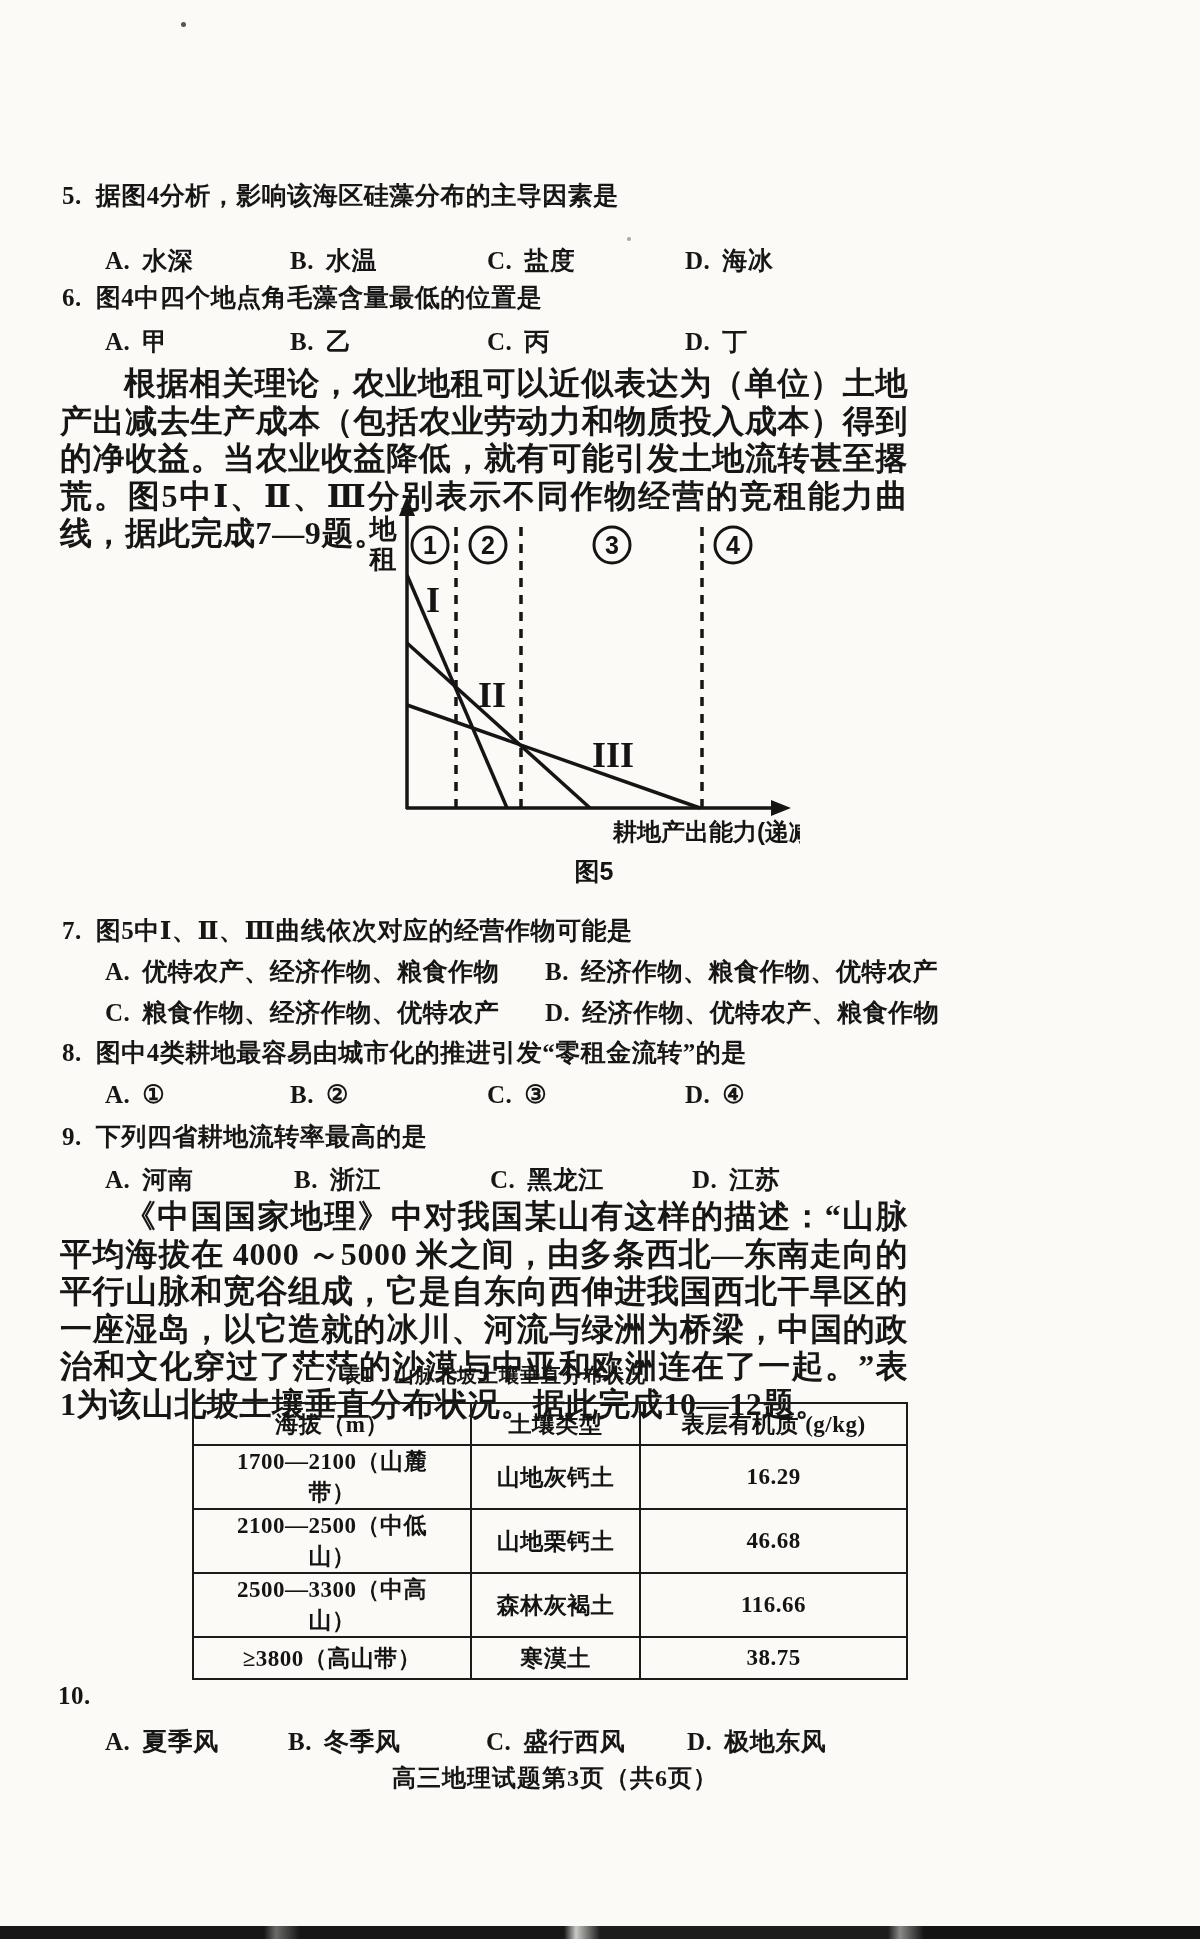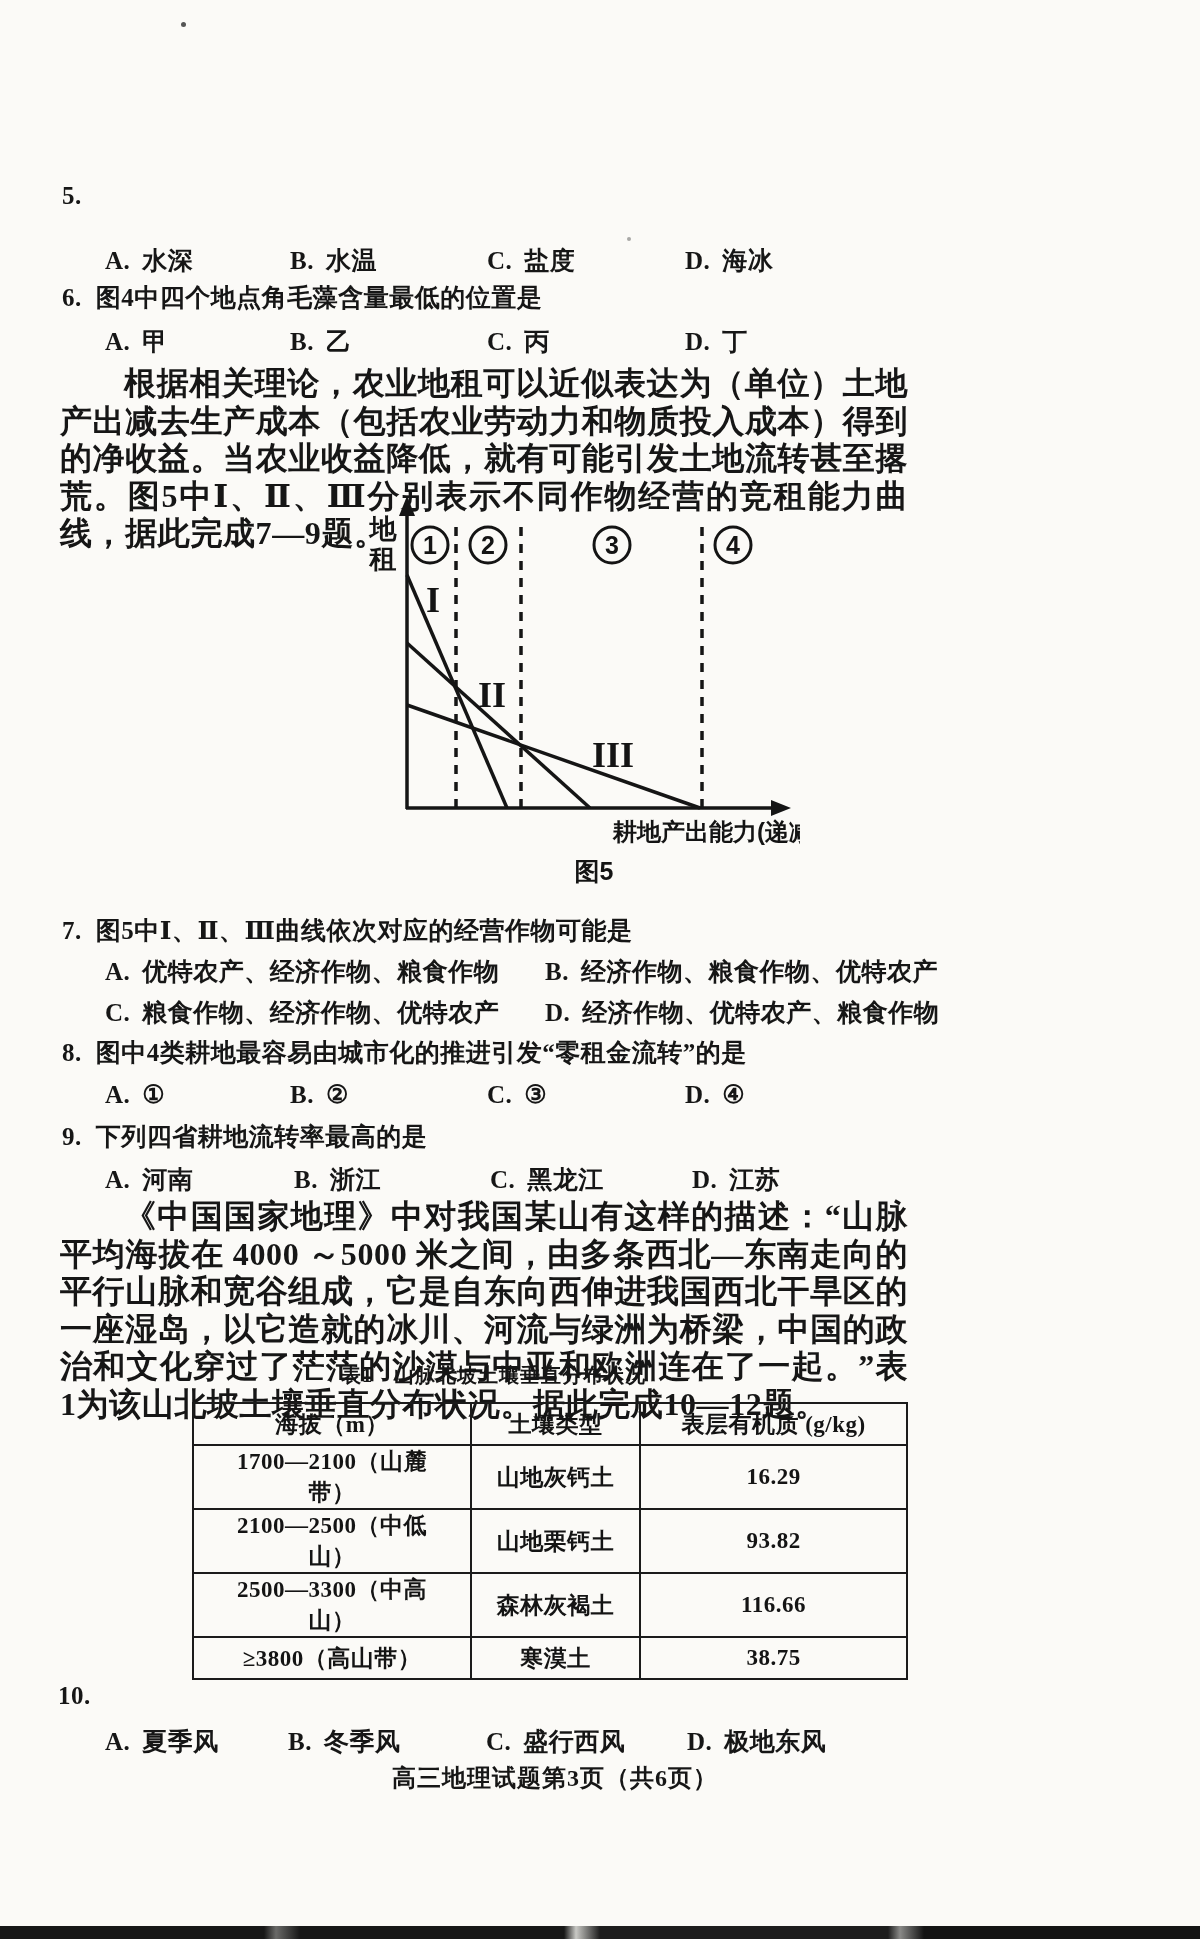--- a/index.html
+++ b/index.html
@@ -72,20 +72,21 @@
 </head>
 <body>
 
 <div class="page">
 
   <div class="speck" style="left:181px; top:22px; width:5px; height:5px;"></div>
   <div class="speck" style="left:627px; top:237px; width:4px; height:4px; opacity:.5;"></div>
 
   <div class="q-stem" style="top:180px">
     <span class="q-num">5.</span>
+    <span class="q-text">据图4分析，影响该海区硅藻分布的主导因素是</span>
   </div>
   <div class="opt-row" style="top:244px">
     <span class="opt" style="left:43px"><span class="opt-label">A.</span><span>水深</span></span>
     <span class="opt" style="left:228px"><span class="opt-label">B.</span><span>水温</span></span>
     <span class="opt" style="left:425px"><span class="opt-label">C.</span><span>盐度</span></span>
     <span class="opt" style="left:623px"><span class="opt-label">D.</span><span>海冰</span></span>
   </div>
 
   <div class="q-stem" style="top:282px">
     <span class="q-num">6.</span>
@@ -183,21 +184,21 @@
         <td class="c3">表层有机质 (g/kg)</td>
       </tr>
       <tr>
         <td>1700—2100（山麓带）</td>
         <td>山地灰钙土</td>
         <td>16.29</td>
       </tr>
       <tr>
         <td>2100—2500（中低山）</td>
         <td>山地栗钙土</td>
-        <td>93.82</td>
+        <td>46.68</td>
       </tr>
       <tr>
         <td>2500—3300（中高山）</td>
         <td>森林灰褐土</td>
         <td>116.66</td>
       </tr>
       <tr>
         <td>≥3800（高山带）</td>
         <td>寒漠土</td>
         <td>38.75</td>

